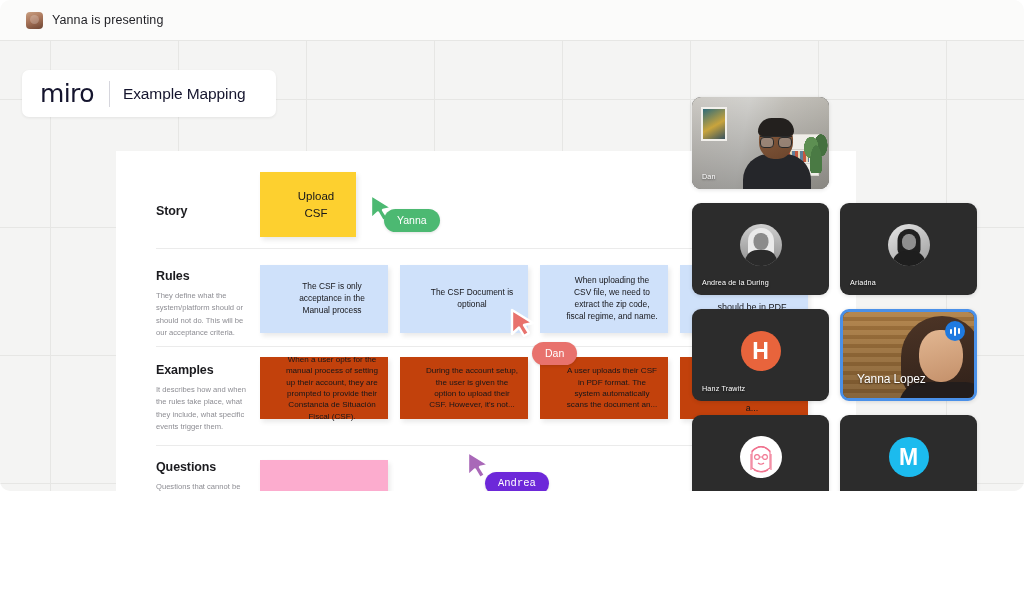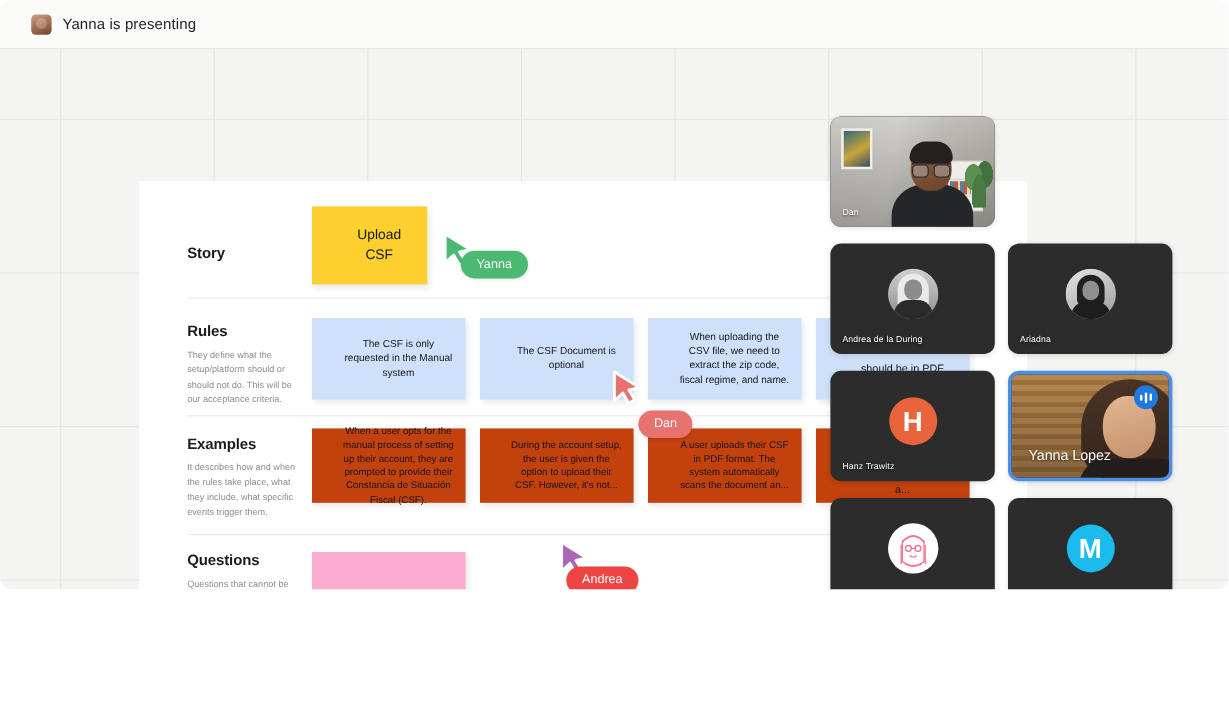--- a/index.html
+++ b/index.html
@@ -366,40 +366,45 @@
     <div class="gridline-v" style="left:690px"></div>
     <div class="gridline-v" style="left:818px"></div>
     <div class="gridline-v" style="left:946px"></div>
     <div class="gridline-h" style="top:0px"></div>
     <div class="gridline-h" style="top:59px"></div>
     <div class="gridline-h" style="top:187px"></div>
     <div class="gridline-h" style="top:315px"></div>
     <div class="gridline-h" style="top:443px"></div>
   </div>
 
+  <div class="logo-card">
+    <div class="logo-mark">miro</div>
+    <div class="logo-div"></div>
+    <div class="logo-title">Example Mapping</div>
+  </div>
 
   <div class="board">
 
     <div class="row-divider" style="top:97px"></div>
     <div class="row-divider" style="top:195px"></div>
     <div class="row-divider" style="top:294px"></div>
 
     <div class="row-label" style="top:53px">
       <h3>Story</h3>
     </div>
     <div class="note note-story" style="left:144px; top:21px; width:96px; height:65px;">
       <span>Upload CSF</span>
     </div>
 
     <div class="row-label" style="top:118px">
       <h3>Rules</h3>
-      <p>They define what the setup/platform should or should not do. This will be our acceptance criteria.</p>
+      <p>They define what the system/platform should or should not do. This will be our acceptance criteria.</p>
     </div>
     <div class="note note-rule" style="left:144px; top:114px; width:128px; height:68px;">
-      <span>The CSF is only requested in the Manual system</span>
+      <span>The CSF is only acceptance in the Manual process</span>
     </div>
     <div class="note note-rule" style="left:284px; top:114px; width:128px; height:68px;">
       <span>The CSF Document is optional</span>
     </div>
     <div class="note note-rule" style="left:424px; top:114px; width:128px; height:68px;">
       <span>When uploading the CSV file, we need to extract the zip code, fiscal regime, and name.</span>
     </div>
     <div class="note note-rule" style="left:564px; top:114px; width:128px; height:68px; align-items:flex-end; padding-bottom:6px;">
       <span style="font-size:9px">should be in PDF Format</span>
     </div>
@@ -441,21 +446,21 @@
     <svg width="26" height="30" viewBox="0 0 26 30">
       <path d="M2 2 L2 26 L9 19.5 L14 28 L19 25 L14 17 L23 15 Z" fill="#e8726d" stroke="#ffffff" stroke-width="2.4" stroke-linejoin="round"></path>
     </svg>
     <div class="cursor-label" style="left:22px; top:34px; background:#e8726d;">Dan</div>
   </div>
 
   <div class="cursor" style="left:466px; top:450px;">
     <svg width="26" height="30" viewBox="0 0 26 30">
       <path d="M2 2 L2 26 L9 19.5 L14 28 L19 25 L14 17 L23 15 Z" fill="#a968b8" stroke="#ffffff" stroke-width="2.4" stroke-linejoin="round"></path>
     </svg>
-    <div class="cursor-label" style="left:6px; top:22px; background:#ef4444;">Andrea</div>
+    <div class="cursor-label" style="left:19px; top:22px; background:#6d28d9;font-family:Liberation Mono, monospace;">Andrea</div>
   </div>
 
   <div class="tile" style="left:692px; top:97px; width:137px; height:92px;">
     <div class="photo-dan">
       <div class="dan-frame"></div>
       <div class="dan-shelf">
         <div class="dan-books"></div>
       </div>
       <div class="dan-plant"></div>
       <div class="dan-person">

